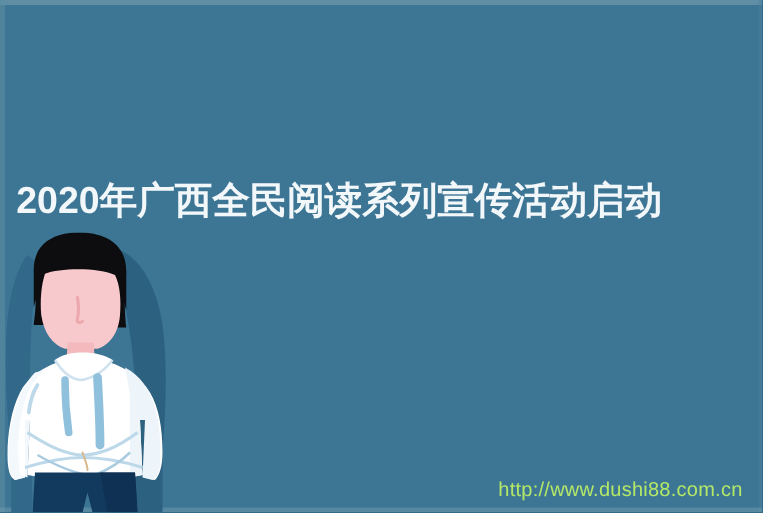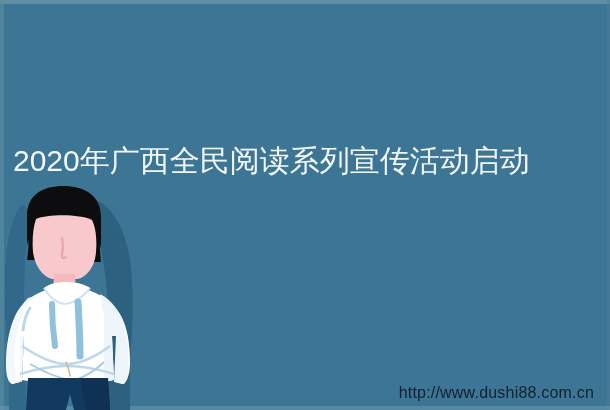--- a/index.html
+++ b/index.html
@@ -48,30 +48,30 @@
   #headline {
     position: absolute;
     left: 13px;
     top: 143px;
     width: 584px;
     font-size: 30px;
     line-height: 36px;
     letter-spacing: 0px;
     color: #f2f7f9;
     white-space: nowrap;
-    font-weight: 400;
+    font-weight: 700;
   }
 
   #watermark {
     position: absolute;
     right: 16px;
     bottom: 8px;
     font-size: 16px;
     line-height: 18px;
-    color: #0f172a;
+    color: #bef264;
     opacity: 0.92;
     letter-spacing: 0.2px;
     white-space: nowrap;
   }
 
   #figure {
     position: absolute;
     left: 0px;
     top: 186px;
     width: 150px;

